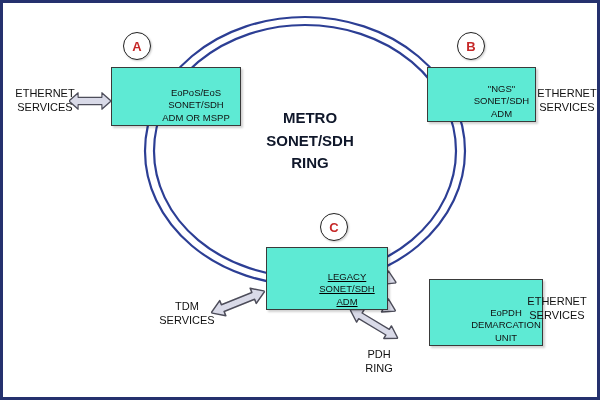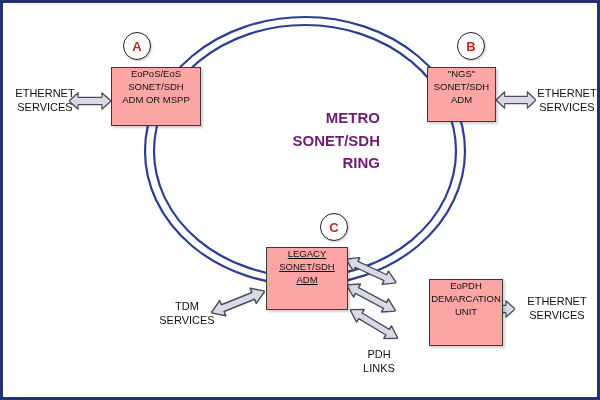--- a/index.html
+++ b/index.html
@@ -6,37 +6,37 @@
   .stage{
     position:relative;width:600px;height:400px;box-sizing:border-box;
     border:3px solid #25316e;background:#ffffff;overflow:hidden;
     font-family:"Liberation Sans",sans-serif;
   }
   .ring-svg{position:absolute;left:0;top:0;width:600px;height:400px;z-index:0;}
   .arrow{position:absolute;z-index:1;}
   .arrow svg{display:block;width:100%;height:100%;}
   .arrow polygon{fill:#d9dae8;stroke:#4d4d5a;stroke-width:1.6;stroke-linejoin:round;}
   .node-box{
-    position:absolute;z-index:2;background:#fca5a5;border:1px solid #3a3a3a;
+    position:absolute;z-index:2;background:#5eead4;border:1px solid #3a3a3a;
     box-shadow:2px 2px 2px rgba(0,0,0,0.18);
-    display:flex;align-items:flex-start;justify-content:center;text-align:center;
+    display:flex;align-items:flex-end;justify-content:center;text-align:center;padding-left:40px;
   }
   .box-text{font-size:9.5px;line-height:1.35;color:#111;white-space:pre-line;}
   .badge{
     position:absolute;z-index:3;width:26px;height:26px;border-radius:50%;
     background:#ffffff;border:1.6px solid #222;display:flex;align-items:center;justify-content:center;
     font-weight:bold;font-size:13px;color:#c62828;box-shadow:1px 1px 2px rgba(0,0,0,0.2);
   }
   .svc-label{
     position:absolute;z-index:2;font-weight:normal;font-size:11px;color:#111;
     text-align:center;line-height:1.25;white-space:pre-line;
   }
   .ring-title{
-    position:absolute;z-index:2;font-weight:bold;font-size:15px;color:#701a75;
-    text-align:right;line-height:1.5;white-space:pre-line;
+    position:absolute;z-index:2;font-weight:bold;font-size:15px;color:#0f172a;
+    text-align:center;line-height:1.5;white-space:pre-line;
   }
 </style>
 </head>
 <body>
 
 <div class="stage">
 
   <svg class="ring-svg" viewBox="0 0 600 400">
     <ellipse cx="302" cy="148" rx="160" ry="134" fill="none" stroke="#2c3e94" stroke-width="2.2"></ellipse>
     <ellipse cx="302" cy="148" rx="151" ry="126" fill="none" stroke="#2c3e94" stroke-width="2.2"></ellipse>
@@ -115,15 +115,15 @@
 
   <div class="svc-label" style="left:6px;top:84px;width:72px;">ETHERNET
 SERVICES</div>
   <div class="svc-label" style="left:531px;top:84px;width:66px;">ETHERNET
 SERVICES</div>
   <div class="svc-label" style="left:512px;top:292px;width:84px;">ETHERNET
 SERVICES</div>
   <div class="svc-label" style="left:148px;top:297px;width:72px;text-align:center;">TDM
 SERVICES</div>
   <div class="svc-label" style="left:336px;top:345px;width:80px;">PDH
-LINKS</div>
+RING</div>
 
 </div>
 
 </body></html>

